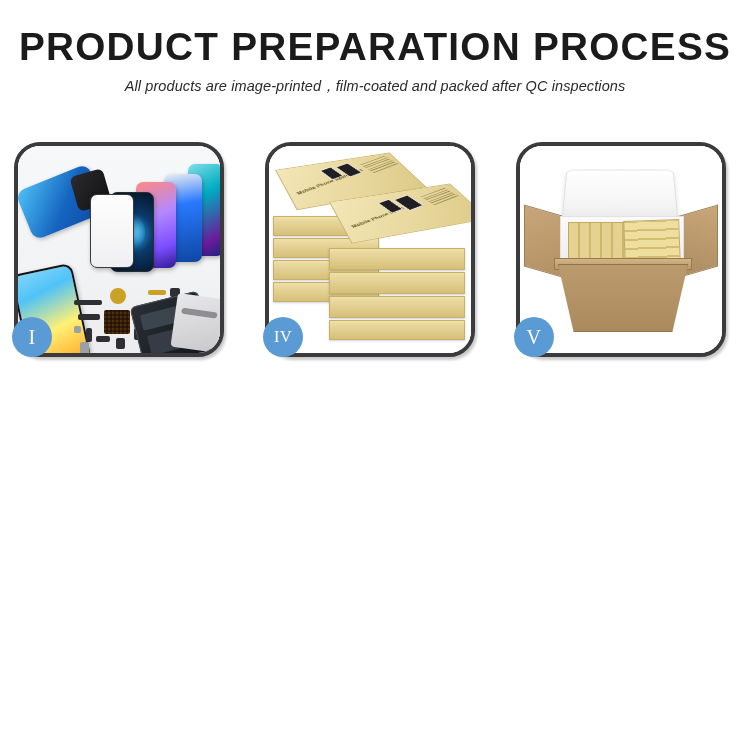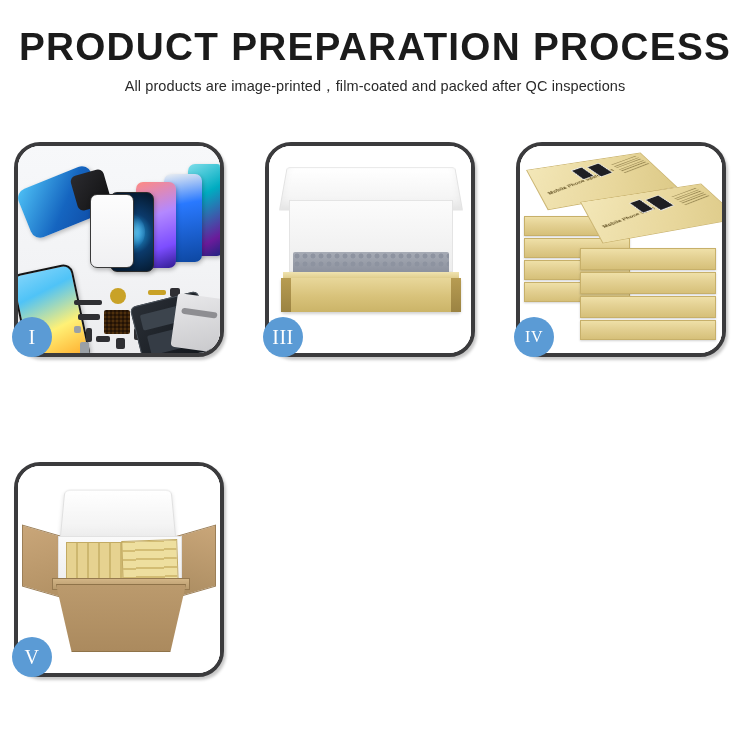--- a/index.html
+++ b/index.html
@@ -29,20 +29,21 @@
     white-space: nowrap;
     transform: scaleX(1.02);
   }
   .subtitle {
     margin: 9px 0 0 0;
     font-size: 14.5px;
     font-weight: 400;
     color: #2a2a2a;
     letter-spacing: 0.1px;
     white-space: nowrap;
+    font-style: italic;
   }
 
   
   .grid {
     position: absolute;
     left: 14px;
     top: 142px;
     width: 722px;
     display: grid;
     grid-template-columns: 210px 210px 210px;
@@ -339,33 +340,20 @@
             <div class="pt circle" style="left:80px;top:30px;width:8px;height:8px;"></div>
           </div>
           <div class="logicboard"></div>
           <div class="toolwrap"></div>
         </div>
       </div>
       <div class="badge">I</div>
     </div>
 
 
-    <div class="card">
-      <div class="card-clip">
-        <div class="scene">
-          <div class="p3-bg"></div>
-          <div class="box3-lid"></div>
-          <div class="box3-inner"></div>
-          <div class="foam3"></div>
-          <div class="box3-rim"></div>
-          <div class="box3-front"></div>
-        </div>
-      </div>
-      <div class="badge">III</div>
-    </div>
 
     <div class="card">
       <div class="card-clip">
         <div class="scene">
           <div class="p4-bg"></div>
           <div class="stack">
 
             <div class="gbox" style="left:0;top:52px;width:106px;height:20px;"></div>
             <div class="gbox" style="left:0;top:74px;width:106px;height:20px;"></div>
             <div class="gbox" style="left:0;top:96px;width:106px;height:20px;"></div>

